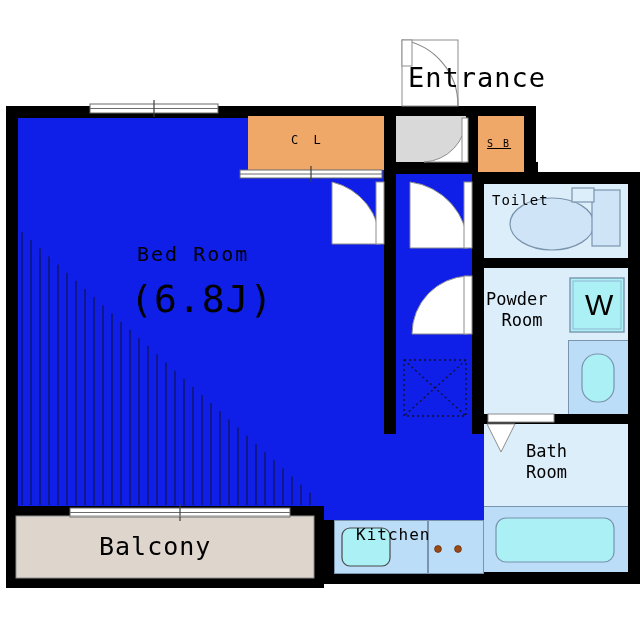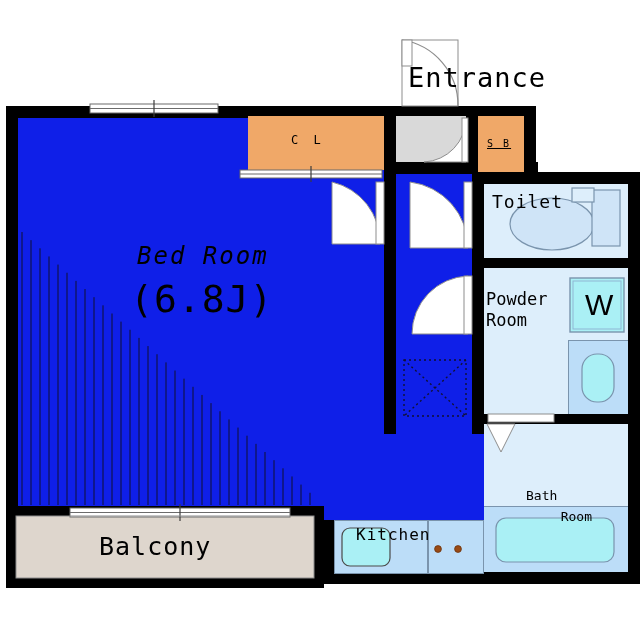--- a/index.html
+++ b/index.html
@@ -13,27 +13,27 @@
   .f-wall   {background:#000000;}
   .f-cl     {background:#f0a868;}            
   .f-genkan {background:#d9d9d9;}            
   .f-bal    {background:#ded6cd;}            
   .f-wet    {background:#ddeefb;}            
   .f-wet2   {background:#bcddf8;}
 
   
   .lbl{position:absolute;color:#000;white-space:pre;line-height:1.15;}
   .lbl-entrance{font-size:27px;letter-spacing:1px;}
-  .lbl-bed{font-size:24px;letter-spacing:2px;font-style:italic;}
+  .lbl-bed{font-size:20px;letter-spacing:2px;}
   .lbl-area{font-size:38px;letter-spacing:1px;}
   .lbl-cl{font-size:12px;letter-spacing:4px;}
   .lbl-sb{font-size:10px;letter-spacing:2px;text-decoration:underline;}
-  .lbl-toilet{font-size:18px;letter-spacing:1px;}
-  .lbl-powder{font-size:17px;text-align:left;line-height:1.25;}
-  .lbl-bath{font-size:13px;text-align:right;line-height:1.25;margin-top:47px;}
+  .lbl-toilet{font-size:14px;letter-spacing:1px;}
+  .lbl-powder{font-size:17px;text-align:center;line-height:1.25;}
+  .lbl-bath{font-size:17px;text-align:left;line-height:1.25;}
   .lbl-kitchen{font-size:16px;letter-spacing:1px;margin-top:32px;}
   .lbl-balcony{font-size:25px;letter-spacing:1px;}
   .lbl-w{font-size:30px;font-family:"Liberation Sans",sans-serif;}
   svg{position:absolute;left:0;top:0;overflow:visible;}
 </style>
 </head>
 <body>
 
 <div id="plan">
 

